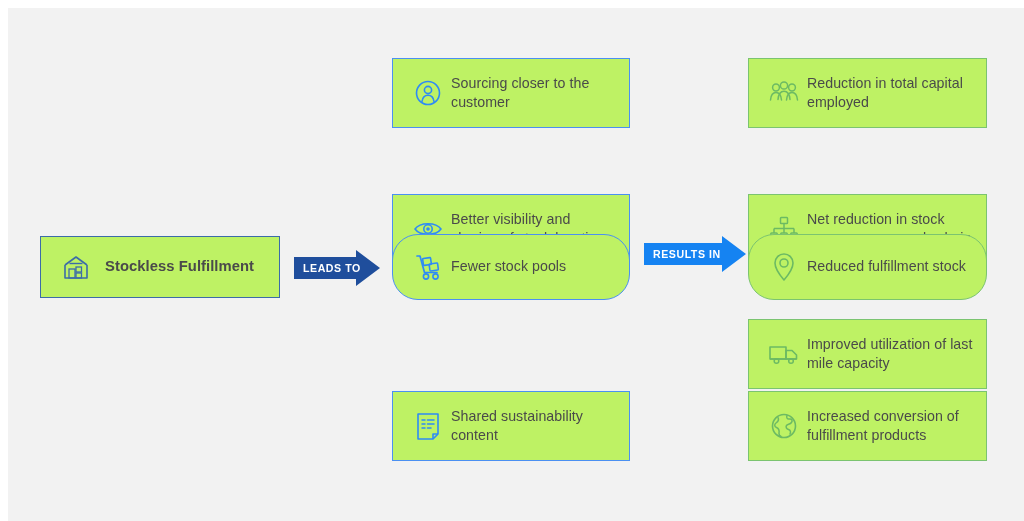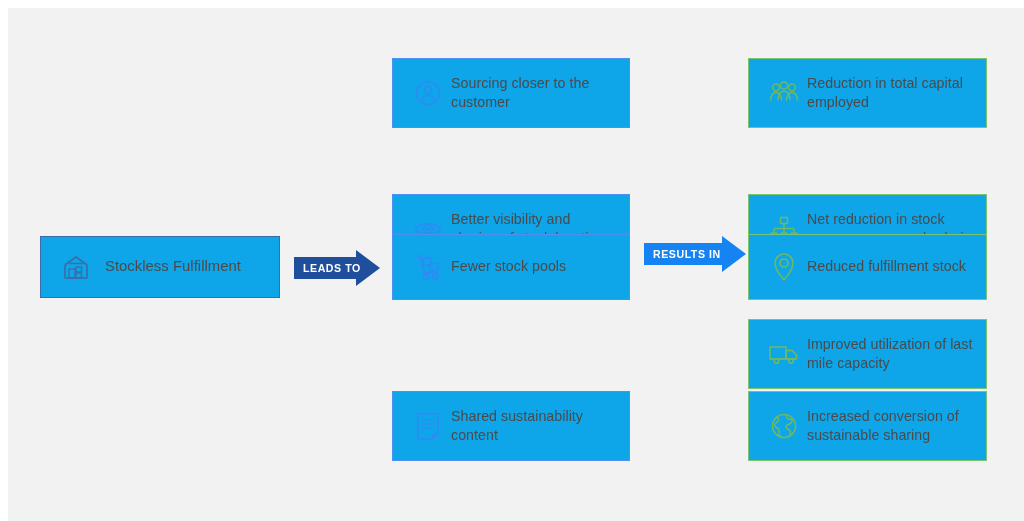--- a/index.html
+++ b/index.html
@@ -17,21 +17,21 @@
     position: absolute;
     left: 8px;
     top: 8px;
     width: 1016px;
     height: 513px;
     background: #f2f2f2;
   }
   .box {
     position: absolute;
     box-sizing: border-box;
-    background: #0ea5e9;
+    background: #bef264;
     display: flex;
     align-items: center;
     padding-left: 12px;
   }
   .box .icon-wrap {
     width: 46px;
     min-width: 46px;
     height: 44px;
     display: flex;
     align-items: center;
@@ -49,36 +49,37 @@
     left: 32px;
     top: 228px;
     width: 240px;
     height: 62px;
     border: 1.6px solid #3c6ca8;
   }
   #source-node .label {
     font-size: 14.8px;
     color: #4a4a4a;
     padding-left: 6px;
+    font-weight: bold;
   }
   
   .mid-box {
     left: 384px;
     width: 238px;
     border: 1.6px solid #4b90f2;
   }
   
   .right-box {
     left: 740px;
     width: 239px;
     border: 1.6px solid #7bc470;
   }
   .row-0 { top: 50px;  height: 70px; }
   .row-1 { top: 138px; height: 70px; margin-top: 48px; }
-  .row-2 { top: 226px; height: 66px; }
+  .row-2 { top: 226px; height: 66px; border-radius: 26px; }
   .row-3 { top: 311px; height: 70px; }
   .row-4 { top: 383px; height: 70px; }
 
   
   .arrow {
     position: absolute;
     display: block;
   }
   #arrow-leads-to { left: 286px; top: 240px; width: 88px; height: 40px; }
   #arrow-results-in { left: 636px; top: 226px; width: 104px; height: 40px; }
@@ -228,16 +229,16 @@
   </div>
 
   <div class="box right-box row-4">
     <span class="icon-wrap">
       <svg width="28" height="28" viewBox="0 0 28 28">
         <circle cx="14" cy="14" r="11.5" fill="none" stroke="#6cba63" stroke-width="1.6"></circle>
         <path d="M8 5.5 C9.5 8.5 7.5 10 6 11 C4.5 12 4 14.5 6.5 15.5 C9 16.5 9.5 18.5 9 21.5 C8.8 23 10 24 11 24.5" fill="none" stroke="#6cba63" stroke-width="1.5" stroke-linecap="round" stroke-linejoin="round"></path>
         <path d="M17 3.5 C16 6 17.5 7.5 19.5 7 C21.5 6.5 23 8.5 21.5 10.5 C20 12.5 17.5 12 16.5 13.5 C15.5 15 16.5 17 18.5 17.5 C20.5 18 21 20 20 22" fill="none" stroke="#6cba63" stroke-width="1.5" stroke-linecap="round" stroke-linejoin="round"></path>
       </svg>
     </span>
-    <span class="label">Increased conversion of sustainable sharing</span>
+    <span class="label">Increased conversion of fulfillment products</span>
   </div>
 
 </div>
 
 </body></html>

